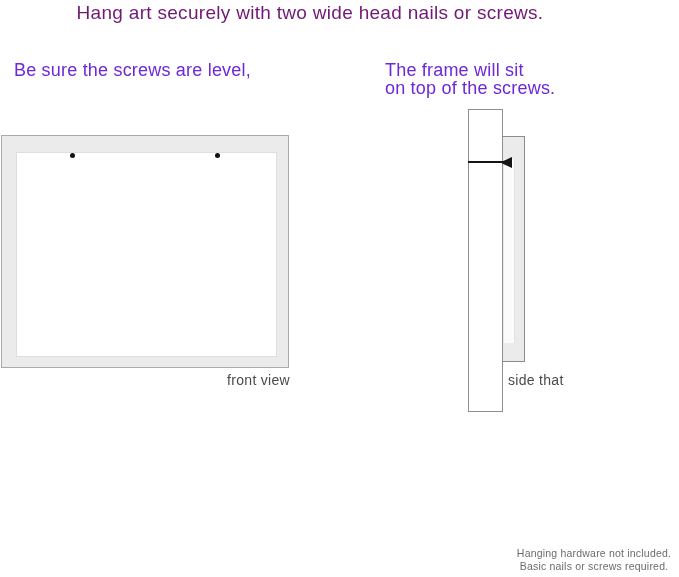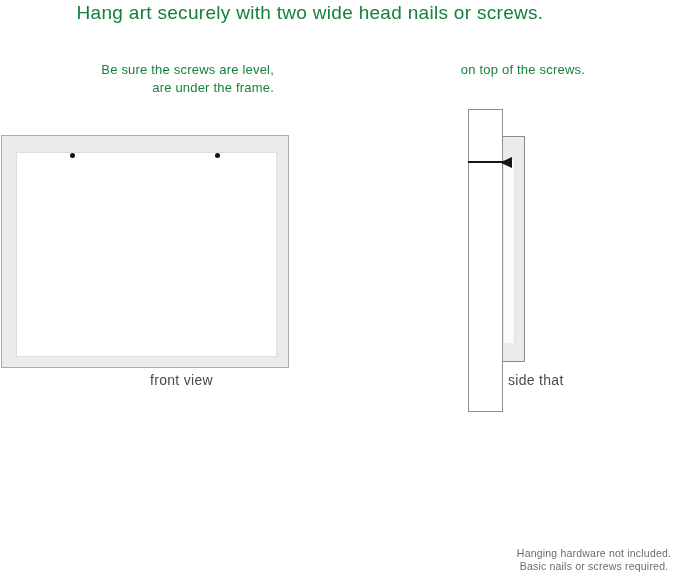--- a/index.html
+++ b/index.html
@@ -3,46 +3,46 @@
 <meta charset="utf-8">
 <style>
   html,body{margin:0;padding:0;}
   body{
     width:679px;height:577px;position:relative;background:#ffffff;
     font-family:"Liberation Sans", sans-serif;color:#484848;overflow:hidden;
   }
   .abs{position:absolute;}
   .page-title{
     left:0;top:2px;width:620px;text-align:center;
-    font-size:19px;font-weight:300;letter-spacing:.3px;color:#15803d;
+    font-size:19px;font-weight:300;letter-spacing:.3px;color:#701a75;
   }
   .caption{
-    font-size:13px;font-weight:300;line-height:18px;text-align:right;
-    letter-spacing:.2px;color:#15803d;
+    font-size:18px;font-weight:300;line-height:18px;text-align:left;
+    letter-spacing:.2px;color:#6d28d9;
   }
   .caption-front{left:14px;top:61px;width:260px;}
   .caption-side{left:385px;top:61px;width:200px;}
   
   .front-frame{
     left:1px;top:135px;width:288px;height:233px;
     background:#ebebeb;border:1px solid #aaaaaa;box-sizing:border-box;
   }
   .front-mat{
     left:16px;top:152px;width:261px;height:205px;
     background:#ffffff;border:1px solid #dedede;box-sizing:border-box;
   }
   .screw-dot{
     width:5px;height:5px;border-radius:50%;background:#111111;top:153px;
   }
   .screw-dot.left{left:70px;}
   .screw-dot.right{left:215px;}
   .view-label{
     font-size:14px;font-weight:300;letter-spacing:.3px;color:#4a4a4a;
   }
-  .label-front{left:150px;top:372px;width:140px;text-align:left;}
+  .label-front{left:150px;top:372px;width:140px;text-align:right;}
   .label-side{left:508px;top:372px;width:120px;text-align:left;}
   
   .side-frame{
     left:502px;top:136px;width:23px;height:226px;
     background:#ebebeb;border:1px solid #8c8c8c;box-sizing:border-box;z-index:1;
   }
   .side-frame-recess{
     left:504px;top:159px;width:11px;height:184px;
     background:#fbfbfb;border-right:1px solid #e2e2e2;box-sizing:border-box;z-index:3;
   }
@@ -62,24 +62,24 @@
     font-size:10.5px;line-height:12.5px;font-weight:300;color:#6b6b6b;letter-spacing:.2px;
   }
 </style>
 </head>
 <body>
 
 <div class="abs page-title">Hang art securely with two wide head nails or screws.</div>
 
 <div class="abs caption caption-front">
   <div>Be sure the screws are level,</div>
-  <div>are under the frame.</div>
 </div>
 
 <div class="abs caption caption-side">
+  <div>The frame will sit</div>
   <div>on top of the screws.</div>
 </div>
 
 <div class="abs front-frame"></div>
 <div class="abs front-mat"></div>
 <div class="abs screw-dot left"></div>
 <div class="abs screw-dot right"></div>
 <div class="abs view-label label-front">front view</div>
 
 <div class="abs side-frame"></div>

